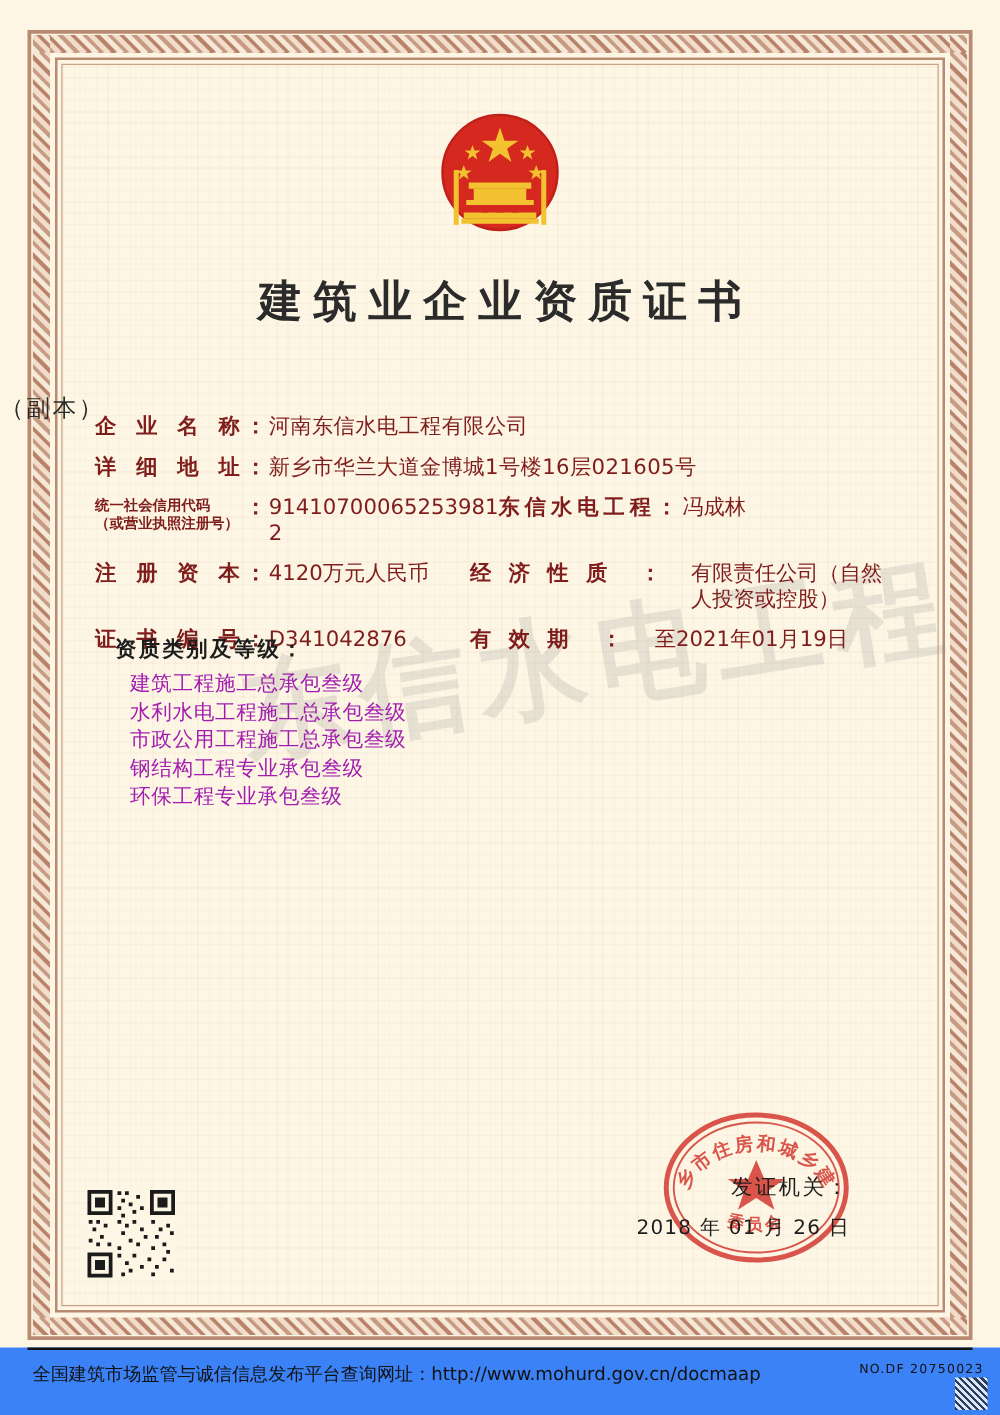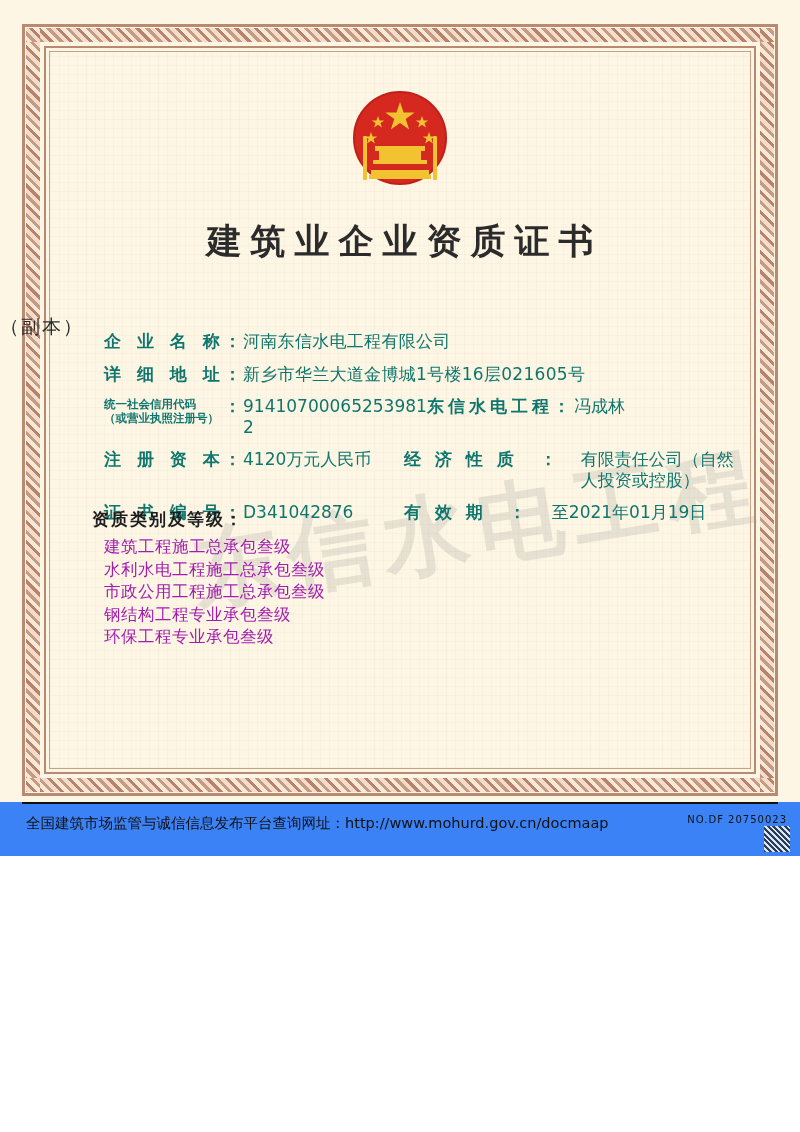--- a/index.html
+++ b/index.html
@@ -4,21 +4,21 @@
 <style>
   html,body{margin:0;padding:0;}
   body{
     width:800px;height:1132px;
     background:#ffffff;
     font-family:"DejaVu Sans","Liberation Sans",sans-serif;
     overflow:hidden;
   }
   .page{
     position:relative;
-    width:800px;height:856px;
+    width:800px;height:1132px;
     background:#fdf6e4;
     box-sizing:border-box;
     overflow:hidden;
   }
   
   .frame-outer{
     position:absolute;
     left:22px;top:24px;right:22px;bottom:60px;
     border:3px solid #b98a72;
     box-sizing:border-box;
@@ -73,22 +73,22 @@
     font-size:35px;font-weight:bold;color:#2b2b2b;
     letter-spacing:9px;
     text-indent:9px;
   }
   .subtitle{
     position:absolute;left:0;right:0;top:278px;
     font-size:19px;color:#2b2b2b;letter-spacing:2px;margin-top:36px;
   }
   
   .fields{
-    position:absolute;left:104px;top:330px;width:630px;
-    color:#0f766e;
+    position:absolute;left:76px;top:330px;width:630px;
+    color:#7f1d1d;
   }
   .row{
     display:flex;align-items:flex-start;
     margin-bottom:11px;
     font-size:17px;
     line-height:22px;
   }
   .lbl{
     flex:0 0 auto;
     font-weight:bold;

